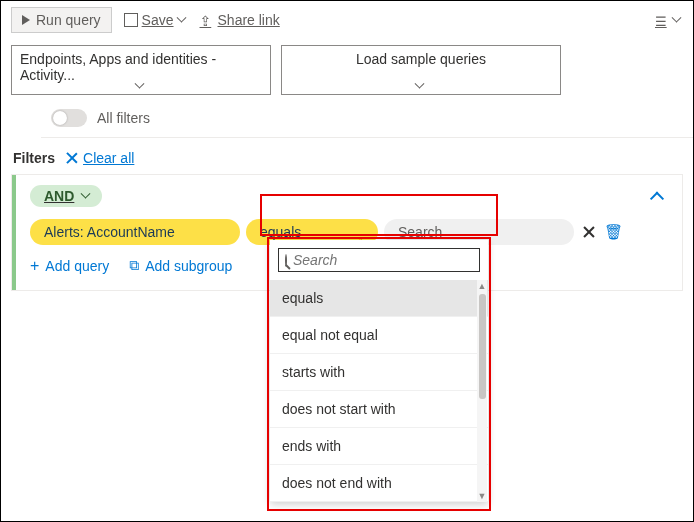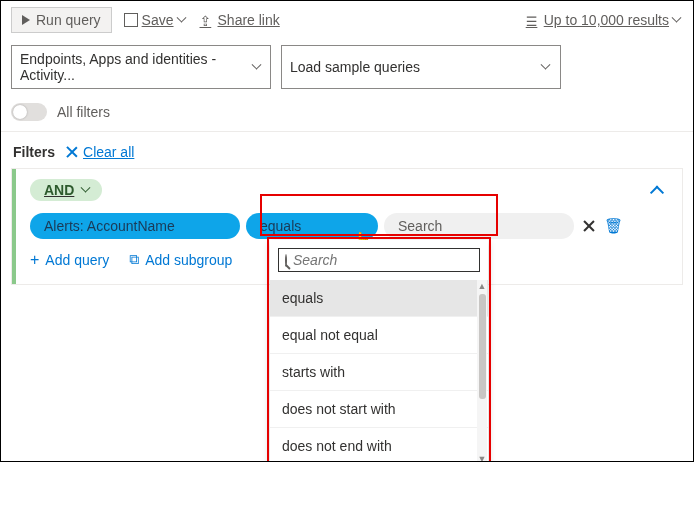--- a/index.html
+++ b/index.html
@@ -1,36 +1,36 @@
 <!DOCTYPE html>
 <html><head>
 <meta charset="utf-8">
 <style>
   * { box-sizing: border-box; margin: 0; padding: 0; }
   body { font-family: "Segoe UI", Arial, sans-serif; font-size: 14px; color: #323130; background: #fff; }
-  .frame { width: 694px; height: 462px; border: 1px solid #000; position: relative; overflow: hidden; }
+  .frame { width: 694px; height: 522px; border: 1px solid #000; position: relative; overflow: hidden; }
   .toolbar { display: flex; align-items: center; padding: 6px 10px; gap: 12px; }
   .btn-run { display: flex; align-items: center; gap: 6px; border: 1px solid #ccc; background: #f3f2f1; padding: 4px 10px; color: #605e5c; font-size: 14px; cursor: pointer; }
   .tb-item { display: flex; align-items: center; gap: 4px; color: #605e5c; font-size: 14px; cursor: pointer; text-decoration: underline; }
   .tb-spacer { flex: 1; }
   .triangle-right { width: 0; height: 0; border-top: 5px solid transparent; border-bottom: 5px solid transparent; border-left: 8px solid #605e5c; }
   .chev-down { width: 10px; height: 6px; display: inline-block; }
   .chev-down::before { content: ""; display: block; width: 6px; height: 6px; border-right: 1px solid #605e5c; border-bottom: 1px solid #605e5c; transform: rotate(45deg) translate(-2px,-2px); }
   .chev-up { width: 16px; height: 16px; display: inline-block; }
   .chev-up::before { content: ""; display: block; width: 8px; height: 8px; border-right: 2px solid #0078d4; border-bottom: 2px solid #0078d4; transform: rotate(-135deg) translate(-4px,-4px); }
   .save-icon, .share-icon, .list-icon { width: 14px; height: 14px; border: 1px solid #605e5c; position: relative; }
   .share-icon { border: none; }
   .share-icon::before { content: "⇪"; color: #605e5c; font-size: 14px; line-height: 14px; }
   .list-icon { border: none; }
   .list-icon::before { content: "☰"; color: #605e5c; font-size: 13px; line-height: 13px; }
   .dropdowns { display: flex; gap: 10px; padding: 6px 10px 10px 10px; }
-  .dd { border: 1px solid #8a8886; padding: 5px 8px; display: flex; align-items: center; justify-content: space-between; cursor: pointer; }
+  .dd { border: 1px solid #8a8886; padding: 5px 8px; display: flex; align-items: center; justify-content: space-between; cursor: pointer; flex-direction: column; }
   .dd1 { width: 260px; }
   .dd2 { width: 280px; }
-  .filters-row { display: flex; align-items: center; gap: 10px; padding: 4px 10px 10px 10px; border-bottom: 1px solid #edebe9; }
+  .filters-row { display: flex; align-items: center; gap: 10px; padding: 4px 10px 10px 10px; border-bottom: 1px solid #edebe9; margin-left: 40px; }
   .toggle { width: 36px; height: 18px; border-radius: 9px; background: #e1dfdd; position: relative; cursor: pointer; }
   .toggle::after { content: ""; width: 14px; height: 14px; background: #fff; border-radius: 50%; position: absolute; top: 2px; left: 2px; box-shadow: 0 0 2px rgba(0,0,0,.3); }
   .filters-header { display: flex; align-items: center; gap: 10px; padding: 12px 10px 8px 12px; }
   .filters-header .bold { font-weight: 600; }
   .x-icon { width: 14px; height: 14px; position: relative; color: #0078d4; }
   .x-icon::before, .x-icon::after { content: ""; position: absolute; left: 6px; top: 0; width: 1.5px; height: 14px; background: currentColor; }
   .x-icon::before { transform: rotate(45deg); }
   .x-icon::after { transform: rotate(-45deg); }
   .x-icon.dark { color: #323130; }
   .x-icon.dark::before, .x-icon.dark::after { width: 2px; }
@@ -38,21 +38,21 @@
   .card-inner { display: flex; }
   .green-rail { width: 4px; background: #8bc98b; }
   .card-body { flex: 1; padding: 10px 14px 16px 14px; }
   .and-row { display: flex; align-items: center; justify-content: space-between; text-decoration: underline; }
   .and-pill { background: #d4ecd4; border-radius: 12px; padding: 3px 10px 3px 14px; display: flex; align-items: center; gap: 8px; font-weight: 600; color: #2d5a2d; cursor: pointer; }
   .and-chev { width: 10px; }
   .and-chev::before { content: ""; display: block; width: 6px; height: 6px; border-right: 1.5px solid #2d5a2d; border-bottom: 1.5px solid #2d5a2d; transform: rotate(45deg) translate(-2px,-2px); }
   .includes { display: flex; align-items: center; gap: 10px; }
   .includes b { font-weight: 600; }
   .cond-row { display: flex; align-items: center; gap: 6px; margin-top: 12px; }
-  .pill-blue { background: #0ea5e9; border-radius: 14px; padding: 5px 14px; color: #1b3a57; font-size: 14px; }
+  .pill-blue { background: #fde047; border-radius: 14px; padding: 5px 14px; color: #1b3a57; font-size: 14px; }
   .pill-blue.field { width: 210px; }
   .pill-blue.op { width: 132px; position: relative; text-align: left; }
   .search-pill { background: #f0f0f0; border-radius: 14px; padding: 5px 30px 5px 14px; color: #605e5c; width: 190px; position: relative; }
   .close-circle { width: 18px; height: 18px; display: flex; align-items: center; justify-content: center; cursor: pointer; }
   .trash-icon { color: #0078d4; font-size: 15px; cursor: pointer; }
   .add-row { display: flex; align-items: center; gap: 20px; margin-top: 12px; }
   .link-btn { display: flex; align-items: center; gap: 6px; color: #0078d4; cursor: pointer; }
   .plus-icon { font-size: 16px; line-height: 14px; }
   .subgroup-icon { font-size: 14px; }
   .cursor { position: absolute; left: 106px; top: 18px; font-size: 16px; pointer-events: none; }
@@ -88,21 +88,20 @@
       <span>Save</span>
       <span class="chev-down"></span>
     </div>
     <div class="tb-item">
       <span class="share-icon"></span>
       <span>Share link</span>
     </div>
     <div class="tb-spacer"></div>
     <div class="tb-item">
       <span class="list-icon"></span>
-      <span>Up to 10,000 results</span>
       <span class="chev-down"></span>
     </div>
   </div>
 
   <div class="dropdowns">
     <div class="dd dd1">
       <span>Endpoints, Apps and identities - Activity...</span>
       <span class="chev-down"></span>
     </div>
     <div class="dd dd2">
@@ -166,20 +165,21 @@
   <div class="popup">
     <div class="popup-search">
       <span class="mag-icon"></span>
       <input placeholder="Search" style="">
     </div>
     <div class="popup-list">
       <div class="popup-item sel">equals</div>
       <div class="popup-item">equal not equal</div>
       <div class="popup-item">starts with</div>
       <div class="popup-item">does not start with</div>
+      <div class="popup-item">ends with</div>
       <div class="popup-item">does not end with</div>
       <div class="scroll-track">
         <span class="scroll-arrow">▲</span>
         <div class="scroll-thumb"></div>
         <div class="scroll-flex"></div>
         <span class="scroll-arrow">▼</span>
       </div>
     </div>
   </div>
 

